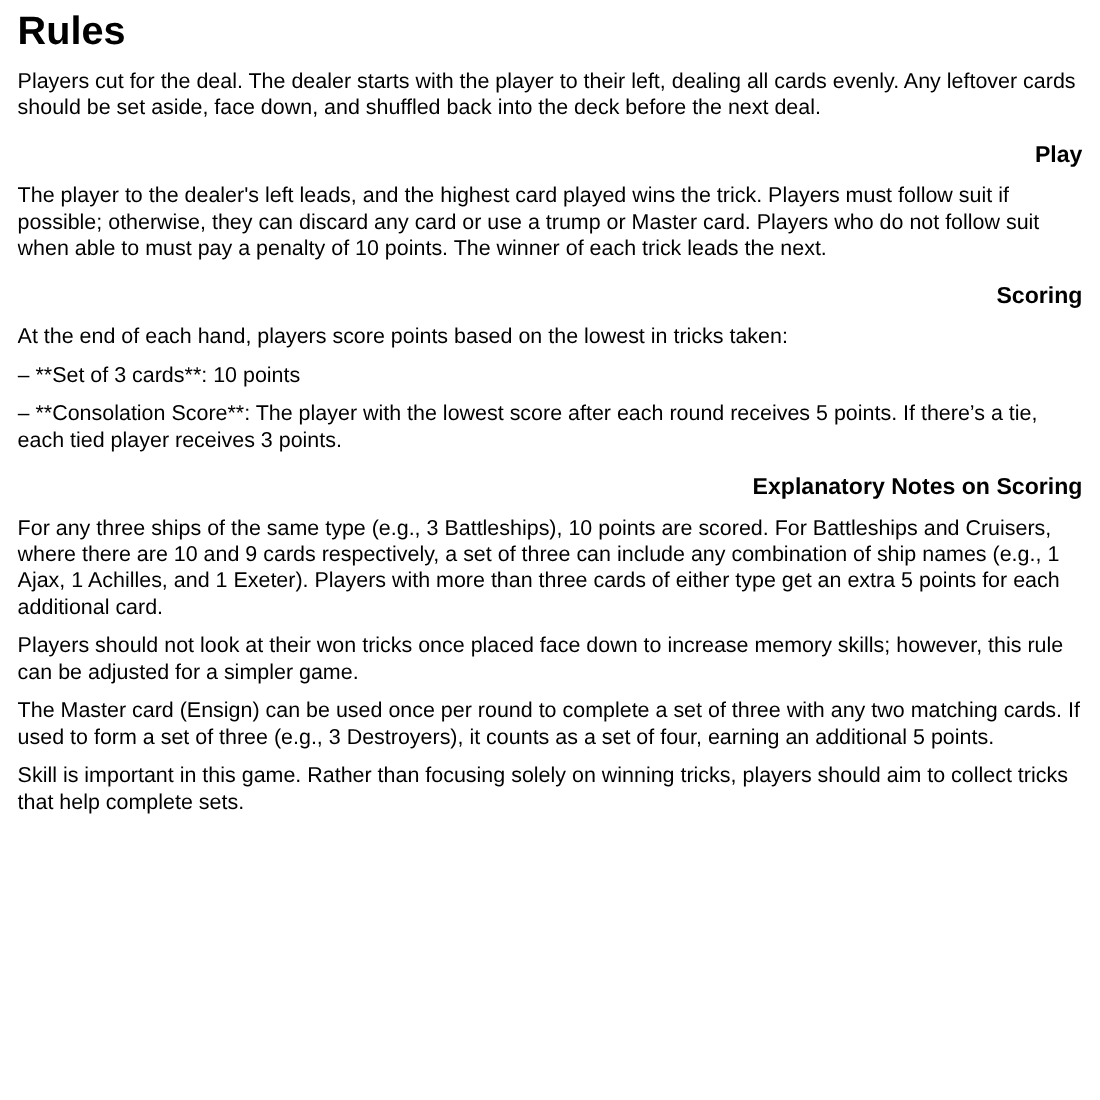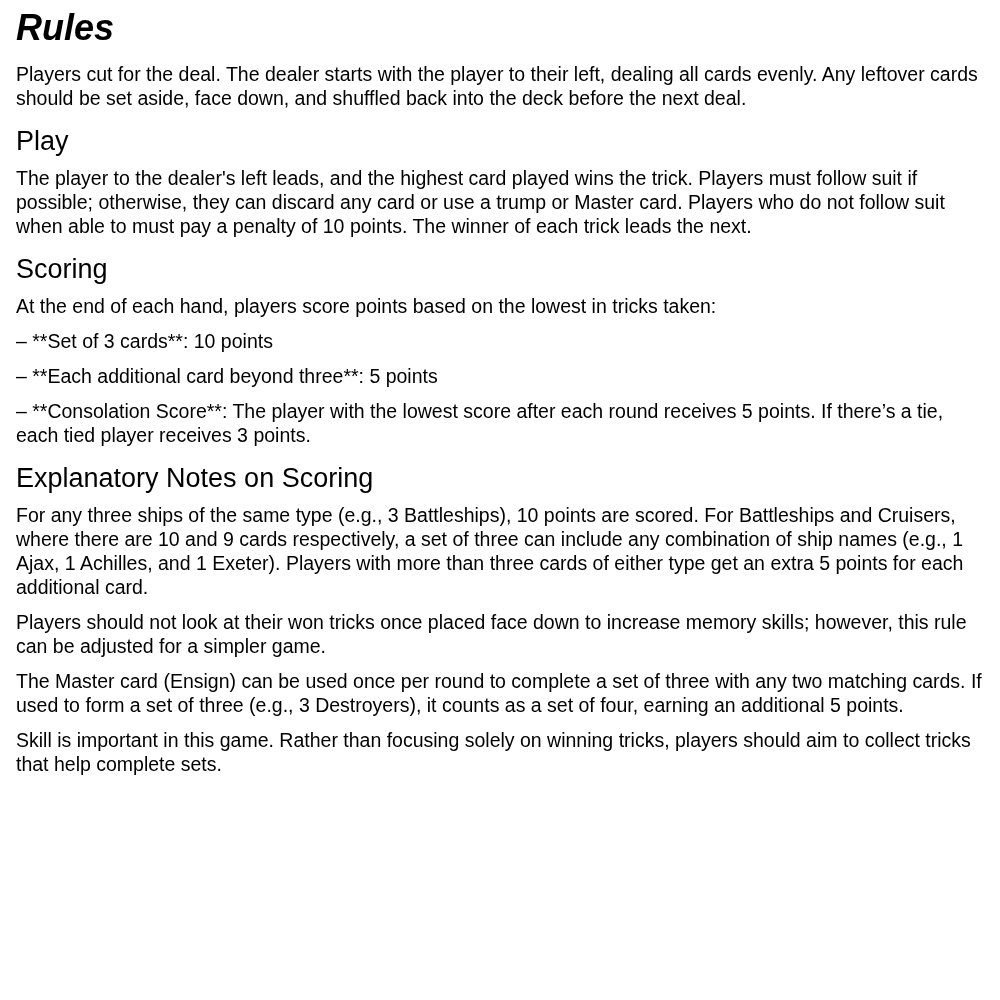--- a/index.html
+++ b/index.html
@@ -11,27 +11,27 @@
       width: 968px;
       font-family: "Liberation Sans", "DejaVu Sans", sans-serif;
       font-size: 19.5px;
       line-height: 24px;
     }
     .doc-title {
       font-size: 36px;
       line-height: 40px;
       font-weight: bold;
       margin: 0 0 14px 0;
-      font-style: italic;
     }
     .section-heading {
-      font-size: 27px;
+      font-size: 21px;
       line-height: 26px;
-      font-weight: normal;
+      font-weight: bold;
       margin: 18px 0 12px 0;
+      text-align: right;
     }
     .para {
       margin: 11px 0;
     }
   </style>
 </head>
 <body>
 
 <main>
 
@@ -42,21 +42,20 @@
   <h3 class="section-heading">Play</h3>
 
   <p class="para">The player to the dealer's left leads, and the highest card played wins the trick. Players must follow suit if possible; otherwise, they can discard any card or use a trump or Master card. Players who do not follow suit when able to must pay a penalty of 10 points. The winner of each trick leads the next.</p>
 
   <h3 class="section-heading">Scoring</h3>
 
   <p class="para">At the end of each hand, players score points based on the lowest in tricks taken:</p>
 
   <p class="para">– **Set of 3 cards**: 10 points</p>
 
-  <p class="para">– **Each additional card beyond three**: 5 points</p>
 
   <p class="para">– **Consolation Score**: The player with the lowest score after each round receives 5 points. If there’s a tie, each tied player receives 3 points.</p>
 
   <h3 class="section-heading">Explanatory Notes on Scoring</h3>
 
   <p class="para">For any three ships of the same type (e.g., 3 Battleships), 10 points are scored. For Battleships and Cruisers, where there are 10 and 9 cards respectively, a set of three can include any combination of ship names (e.g., 1 Ajax, 1 Achilles, and 1 Exeter). Players with more than three cards of either type get an extra 5 points for each additional card.</p>
 
   <p class="para">Players should not look at their won tricks once placed face down to increase memory skills; however, this rule can be adjusted for a simpler game.</p>
 
 

